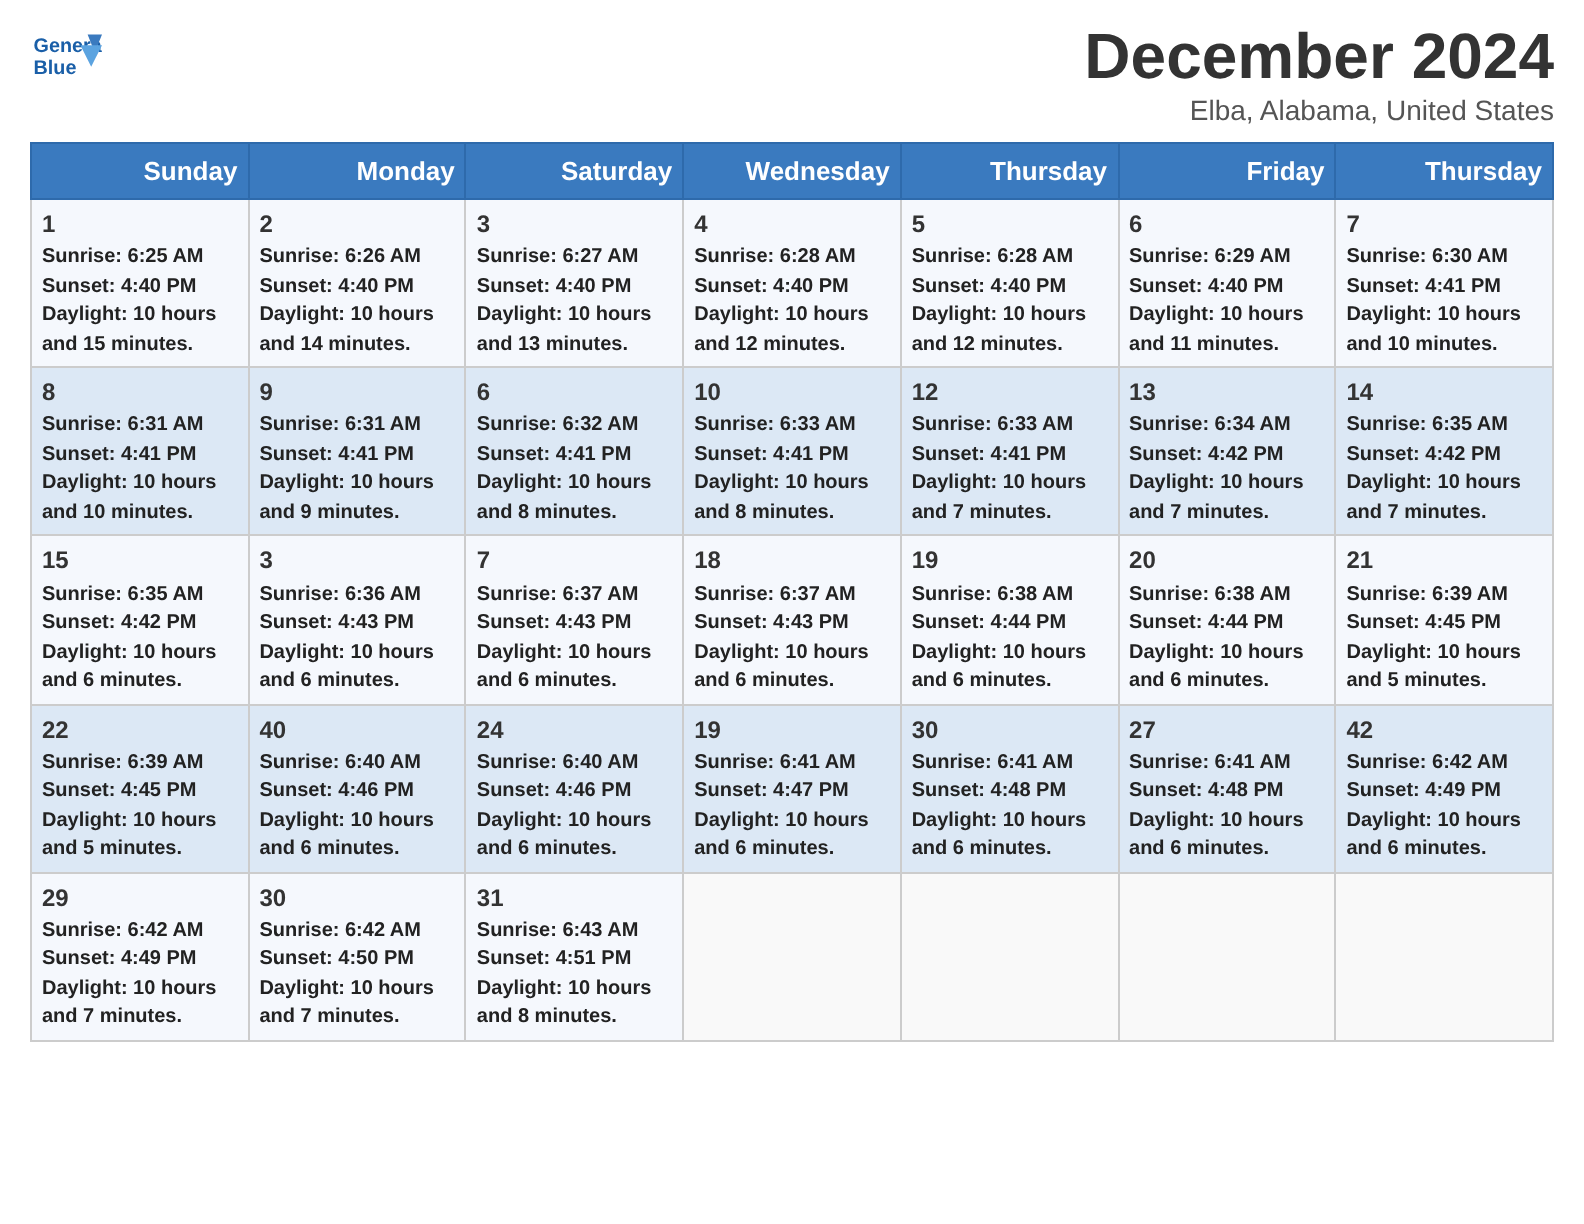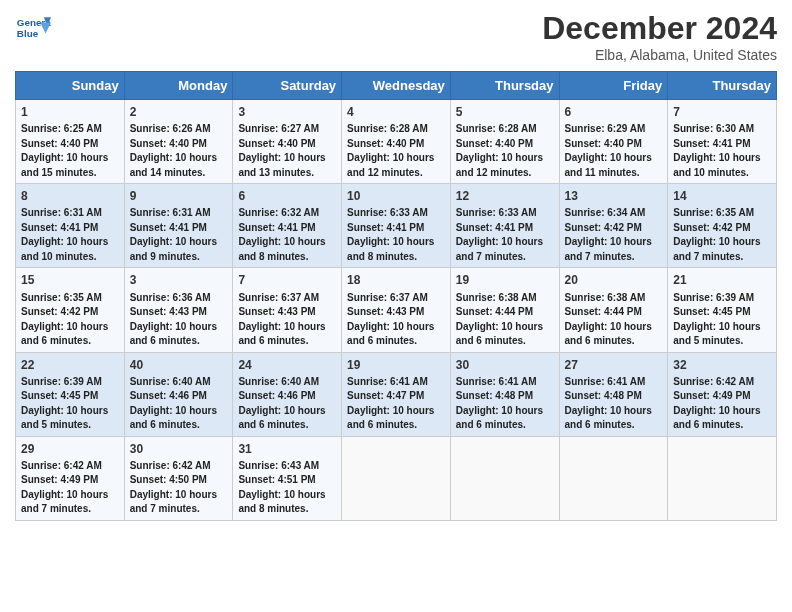--- a/index.html
+++ b/index.html
@@ -147,21 +147,21 @@
           <td><span class="day-num">20</span><span class="day-info">Sunrise: 6:38 AM<br>Sunset: 4:44 PM<br>Daylight: 10 hours and 6 minutes.</span></td>
           <td><span class="day-num">21</span><span class="day-info">Sunrise: 6:39 AM<br>Sunset: 4:45 PM<br>Daylight: 10 hours and 5 minutes.</span></td>
         </tr>
         <tr>
           <td><span class="day-num">22</span><span class="day-info">Sunrise: 6:39 AM<br>Sunset: 4:45 PM<br>Daylight: 10 hours and 5 minutes.</span></td>
           <td><span class="day-num">40</span><span class="day-info">Sunrise: 6:40 AM<br>Sunset: 4:46 PM<br>Daylight: 10 hours and 6 minutes.</span></td>
           <td><span class="day-num">24</span><span class="day-info">Sunrise: 6:40 AM<br>Sunset: 4:46 PM<br>Daylight: 10 hours and 6 minutes.</span></td>
           <td><span class="day-num">19</span><span class="day-info">Sunrise: 6:41 AM<br>Sunset: 4:47 PM<br>Daylight: 10 hours and 6 minutes.</span></td>
           <td><span class="day-num">30</span><span class="day-info">Sunrise: 6:41 AM<br>Sunset: 4:48 PM<br>Daylight: 10 hours and 6 minutes.</span></td>
           <td><span class="day-num">27</span><span class="day-info">Sunrise: 6:41 AM<br>Sunset: 4:48 PM<br>Daylight: 10 hours and 6 minutes.</span></td>
-          <td><span class="day-num">32</span><span class="day-info">Sunrise: 6:42 AM<br>Sunset: 4:49 PM<br>Daylight: 10 hours and 6 minutes.</span></td>
+          <td><span class="day-num">42</span><span class="day-info">Sunrise: 6:42 AM<br>Sunset: 4:49 PM<br>Daylight: 10 hours and 6 minutes.</span></td>
         </tr>
         <tr>
           <td><span class="day-num">29</span><span class="day-info">Sunrise: 6:42 AM<br>Sunset: 4:49 PM<br>Daylight: 10 hours and 7 minutes.</span></td>
           <td><span class="day-num">30</span><span class="day-info">Sunrise: 6:42 AM<br>Sunset: 4:50 PM<br>Daylight: 10 hours and 7 minutes.</span></td>
           <td><span class="day-num">31</span><span class="day-info">Sunrise: 6:43 AM<br>Sunset: 4:51 PM<br>Daylight: 10 hours and 8 minutes.</span></td>
           <td class="empty"></td>
           <td class="empty"></td>
           <td class="empty"></td>
           <td class="empty"></td>
         </tr>

